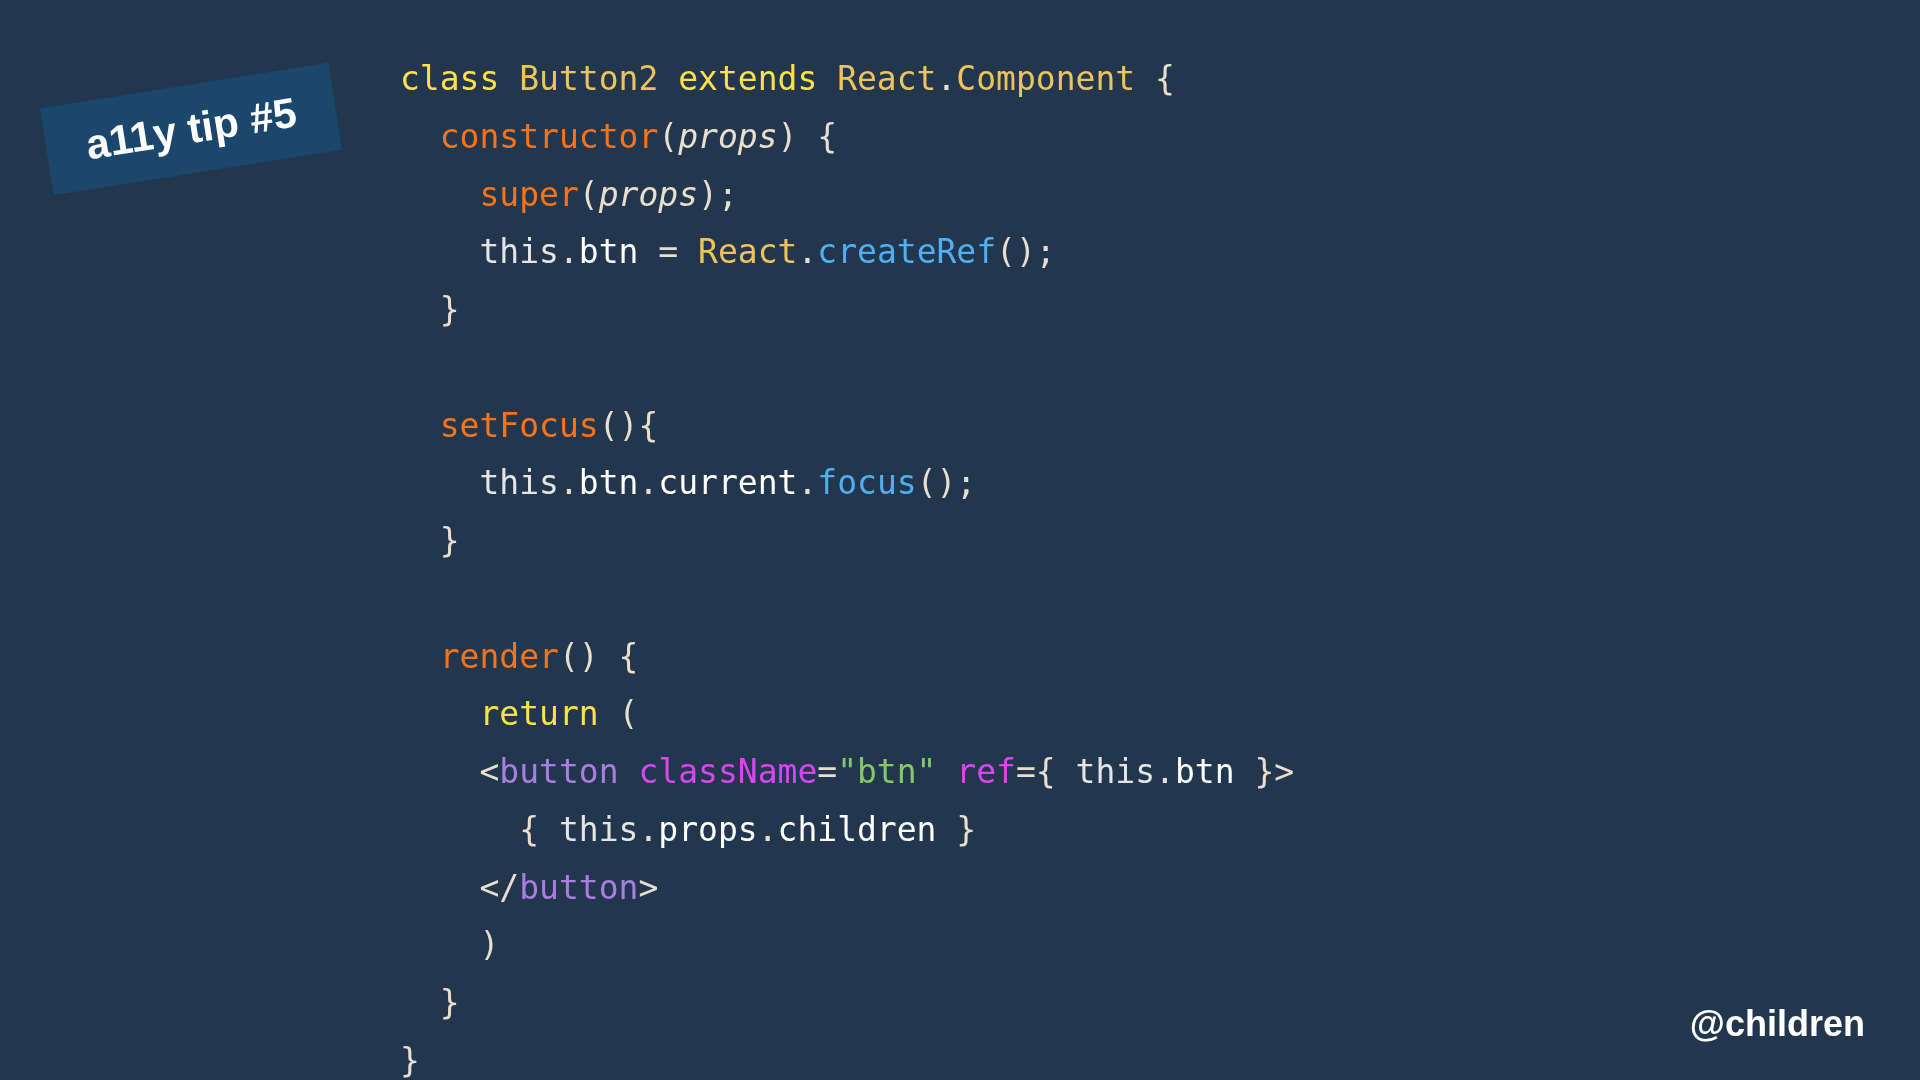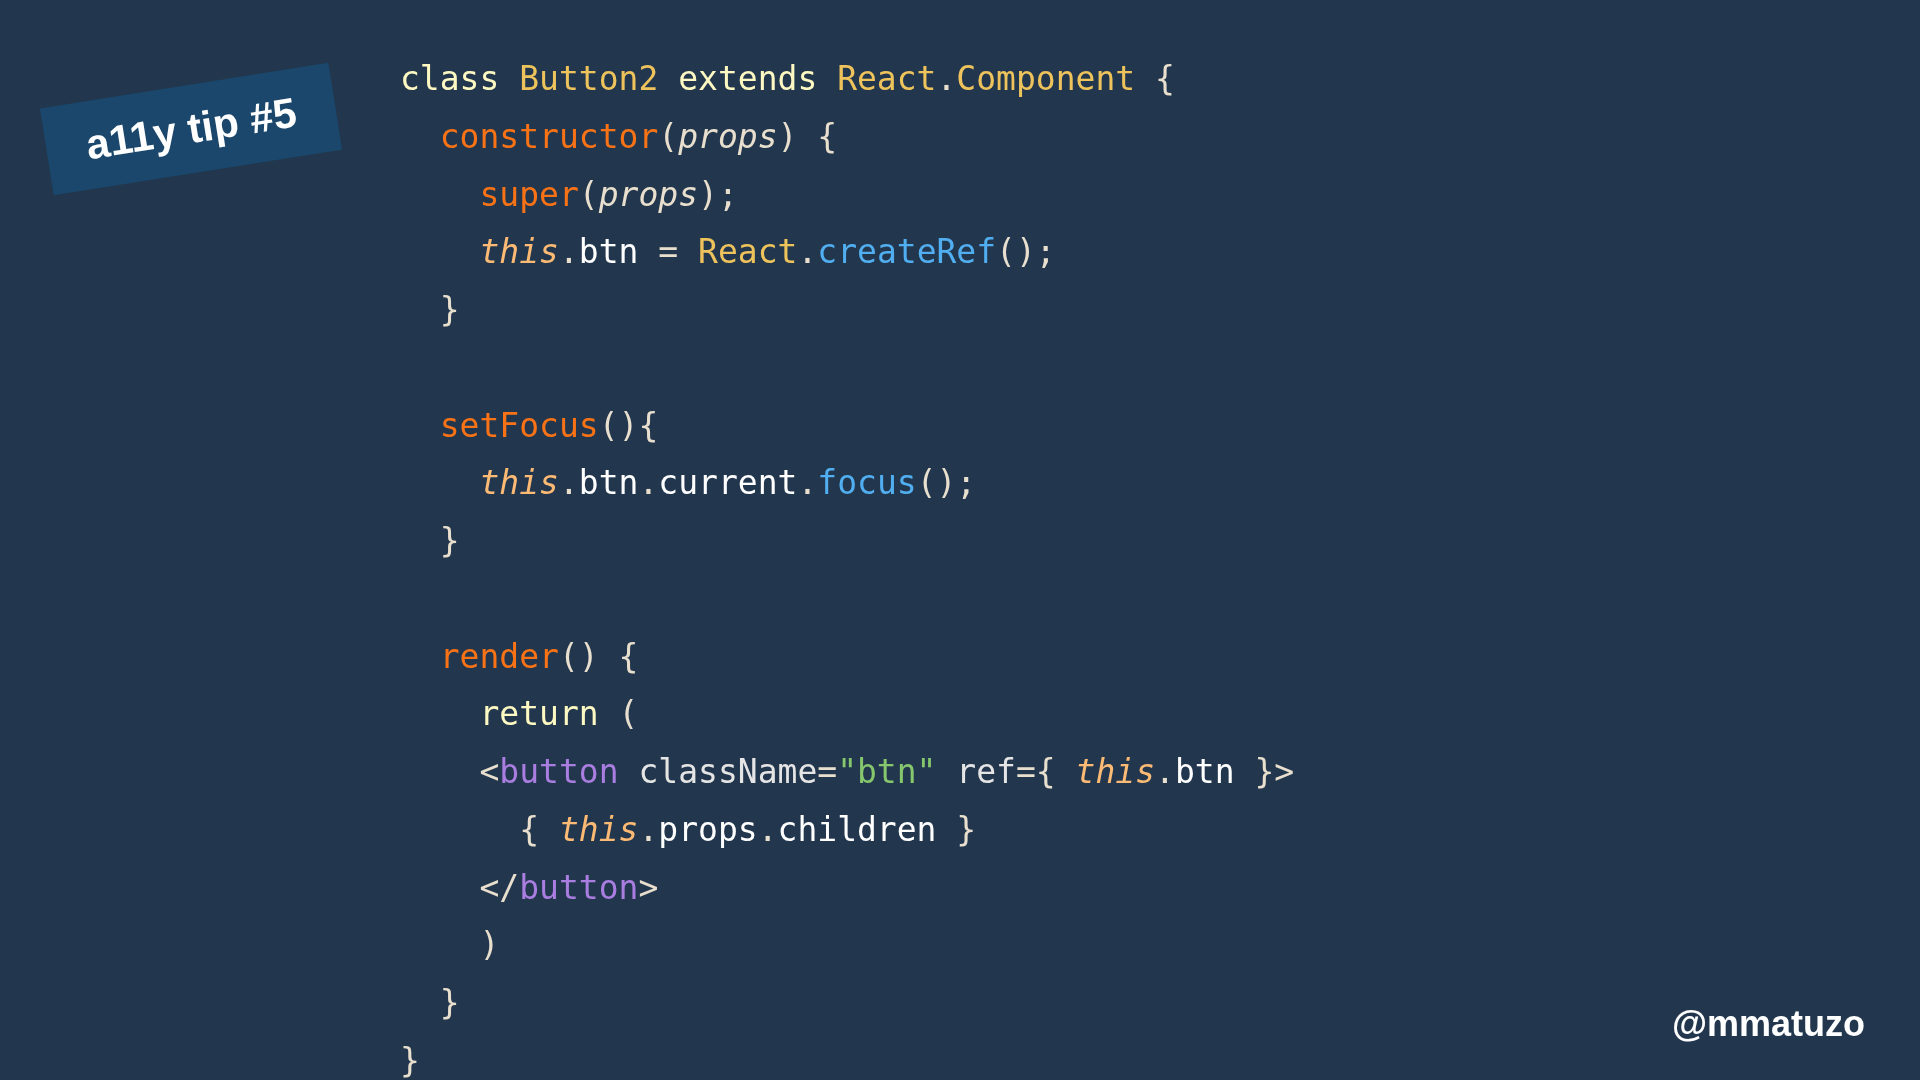--- a/index.html
+++ b/index.html
@@ -38,38 +38,38 @@
     }
     .handle {
       position: absolute;
       bottom: 35px;
       right: 55px;
       color: #ffffff;
       font-family: -apple-system, BlinkMacSystemFont, 'Segoe UI', Arial, sans-serif;
       font-weight: 700;
       font-size: 36px;
     }
-    .tok-keyword { color: #fef9c3; margin-top: 28px; }
+    .tok-keyword { color: #fde047; margin-top: 28px; }
     .tok-class { color: #efc35c; margin-top: 48px; }
     .tok-method { color: #f97316; }
-    .tok-this { color: #fdba74; font-style: italic; }
+    .tok-this { color: #e5e5e5; }
     .tok-prop { color: #ffffff; }
     .tok-call { color: #51aef0; text-align: right; }
     .tok-punct { color: #e9dfce; }
     .tok-tag { color: #aa7ee1; text-align: right; }
     .tok-bracket { color: #e9dfce; }
-    .tok-attr { color: #e5e5e5; text-align: right; }
+    .tok-attr { color: #d946ef; text-align: right; }
     .tok-string { color: #86c66c; }
     .tok-param { color: #e9dfce; font-style: italic; }
     pre { white-space: pre; }
   </style>
 </head>
 <body>
 
 <div class="badge">
   <span>a11y tip #5</span>
 </div>
 
 <pre class="code-block" id="code-container"><div><span class="tok-keyword">class </span><span class="tok-class">Button2 </span><span class="tok-keyword">extends </span><span class="tok-class">React</span><span class="tok-punct">.</span><span class="tok-class">Component </span><span class="tok-punct">{</span></div><div><span>  </span><span class="tok-method">constructor</span><span class="tok-punct">(</span><span class="tok-param">props</span><span class="tok-punct">) {</span></div><div><span>    </span><span class="tok-method">super</span><span class="tok-punct">(</span><span class="tok-param">props</span><span class="tok-punct">);</span></div><div><span>    </span><span class="tok-this">this</span><span class="tok-punct">.</span><span class="tok-prop">btn </span><span class="tok-punct">= </span><span class="tok-class">React</span><span class="tok-punct">.</span><span class="tok-call">createRef</span><span class="tok-punct">();</span></div><div><span class="tok-punct">  }</span></div><div><span> </span></div><div><span>  </span><span class="tok-method">setFocus</span><span class="tok-punct">(){</span></div><div><span>    </span><span class="tok-this">this</span><span class="tok-punct">.</span><span class="tok-prop">btn</span><span class="tok-punct">.</span><span class="tok-prop">current</span><span class="tok-punct">.</span><span class="tok-call">focus</span><span class="tok-punct">();</span></div><div><span class="tok-punct">  }</span></div><div><span> </span></div><div><span>  </span><span class="tok-method">render</span><span class="tok-punct">() {</span></div><div><span>    </span><span class="tok-keyword">return </span><span class="tok-punct">(</span></div><div><span>    </span><span class="tok-bracket">&lt;</span><span class="tok-tag">button </span><span class="tok-attr">className</span><span class="tok-punct">=</span><span class="tok-string">"btn" </span><span class="tok-attr">ref</span><span class="tok-punct">={ </span><span class="tok-this">this</span><span class="tok-punct">.</span><span class="tok-prop">btn </span><span class="tok-punct">}</span><span class="tok-bracket">&gt;</span></div><div><span class="tok-punct">      { </span><span class="tok-this">this</span><span class="tok-punct">.</span><span class="tok-prop">props</span><span class="tok-punct">.</span><span class="tok-prop">children </span><span class="tok-punct">}</span></div><div><span>    </span><span class="tok-bracket">&lt;/</span><span class="tok-tag">button</span><span class="tok-bracket">&gt;</span></div><div><span class="tok-punct">    )</span></div><div><span class="tok-punct">  }</span></div><div><span class="tok-punct">}</span></div></pre>
 
 <div class="handle">
-  <span>@mmatuzo</span>
+  <span>@children</span>
 </div>
 
 </body></html>

